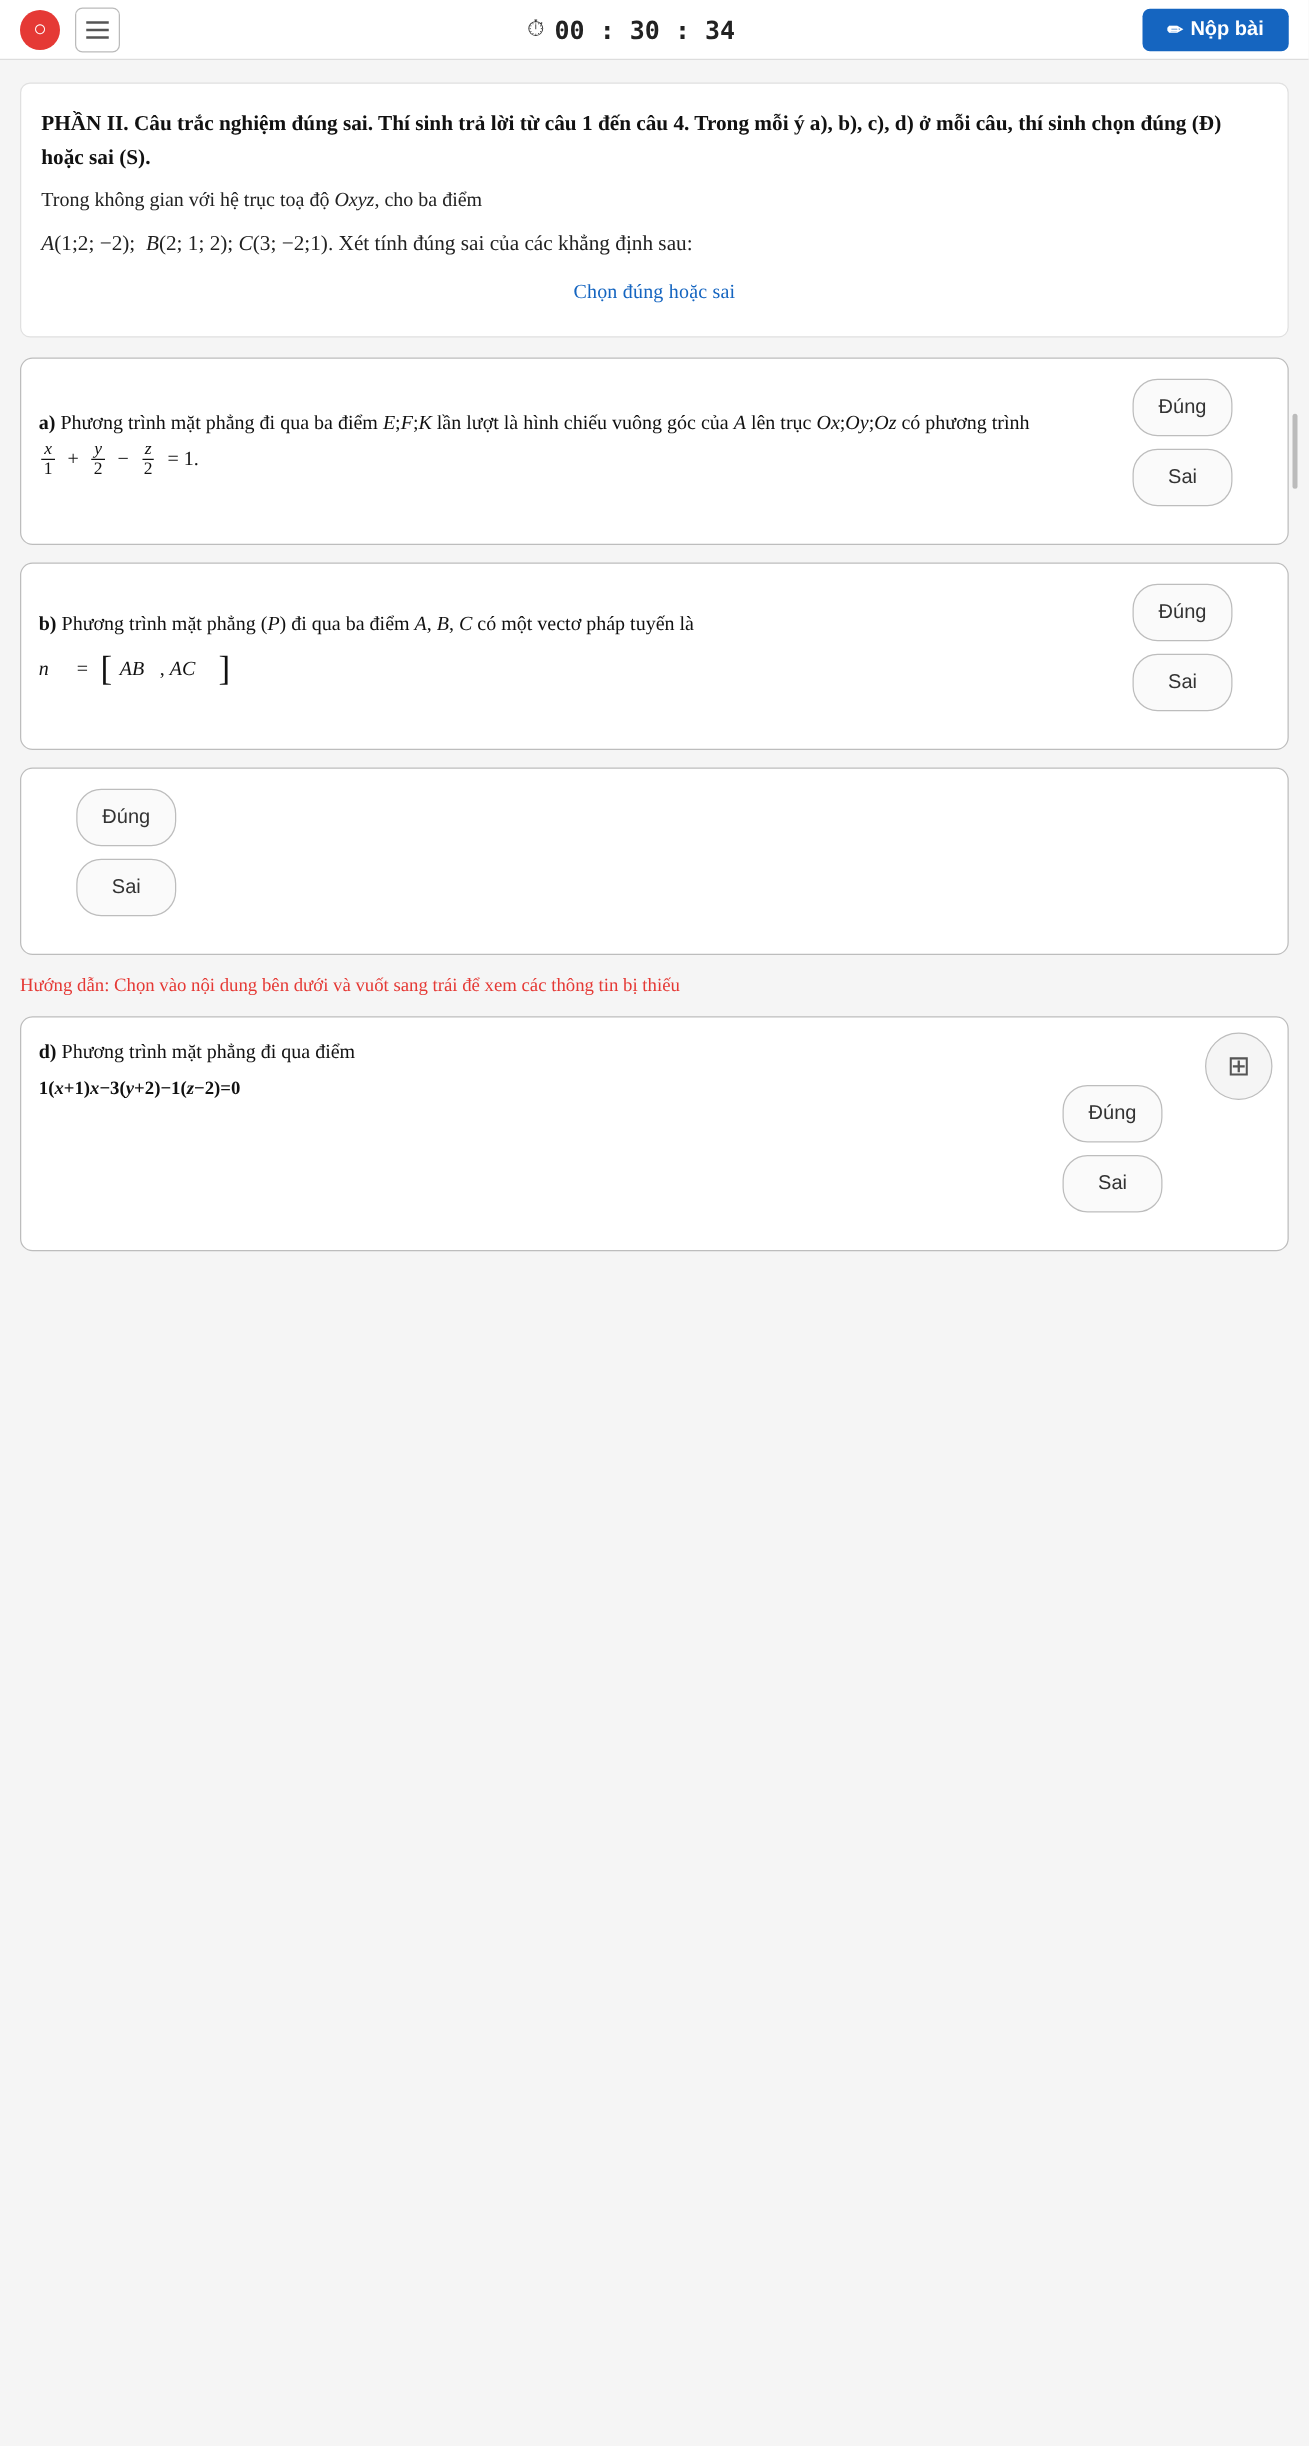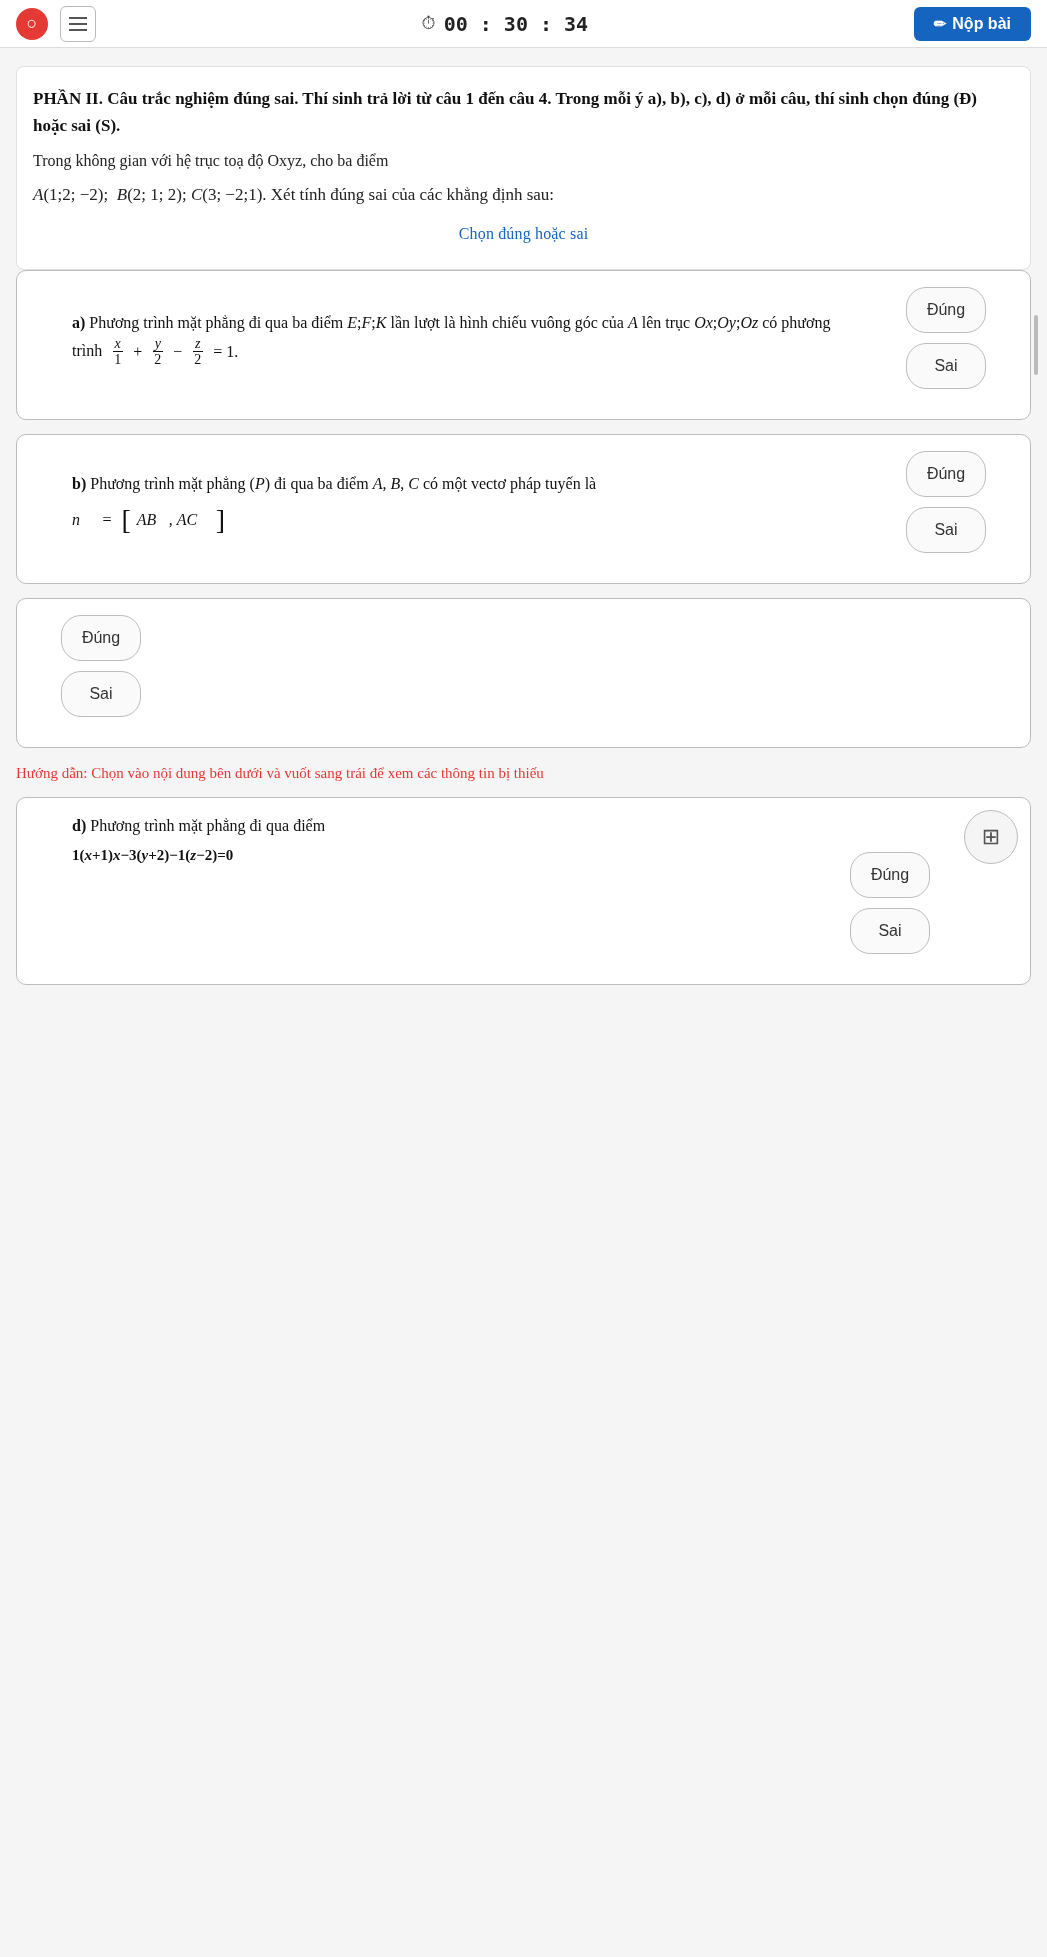--- a/index.html
+++ b/index.html
@@ -67,20 +67,21 @@
     
     .main-content {
       padding: 18px 16px;
       background: #f5f5f5;
     }
 
     .section-intro {
       background: #fff;
       border-radius: 8px;
       padding: 18px 16px 14px 16px;
+      margin-bottom: 16px;
       font-size: 17px;
       line-height: 1.6;
       color: #111;
       border: 1px solid #e0e0e0;
     }
     .section-intro .bold { font-weight: 700; }
     .section-title {
       font-size: 17px;
       font-weight: 700;
       margin-bottom: 8px;
@@ -111,21 +112,20 @@
     }
 
     .question-row {
       display: flex;
       align-items: center;
       gap: 12px;
       margin-bottom: 14px;
     }
     .question-content {
       flex: 1;
-      margin-left: 41px;
     }
 
     .answer-buttons {
       display: flex;
       flex-direction: column;
       gap: 10px;
       align-items: center;
       justify-content: center;
       min-width: 140px;
     }
@@ -135,21 +135,21 @@
       border: 1.5px solid #bdbdbd;
       background: #fafafa;
       font-size: 16px;
       font-weight: 500;
       color: #333;
       cursor: pointer;
       display: flex; align-items: center; justify-content: center;
     }
 
     
-    .math-inline { }
+    .math-inline { font-style: italic; }
     .fraction {
       display: inline-flex;
       flex-direction: column;
       align-items: center;
       vertical-align: middle;
       font-size: 14px;
       line-height: 1.1;
       margin: 0 2px;
     }
     .fraction .num { border-bottom: 1.5px solid #111; padding: 0 2px; }

